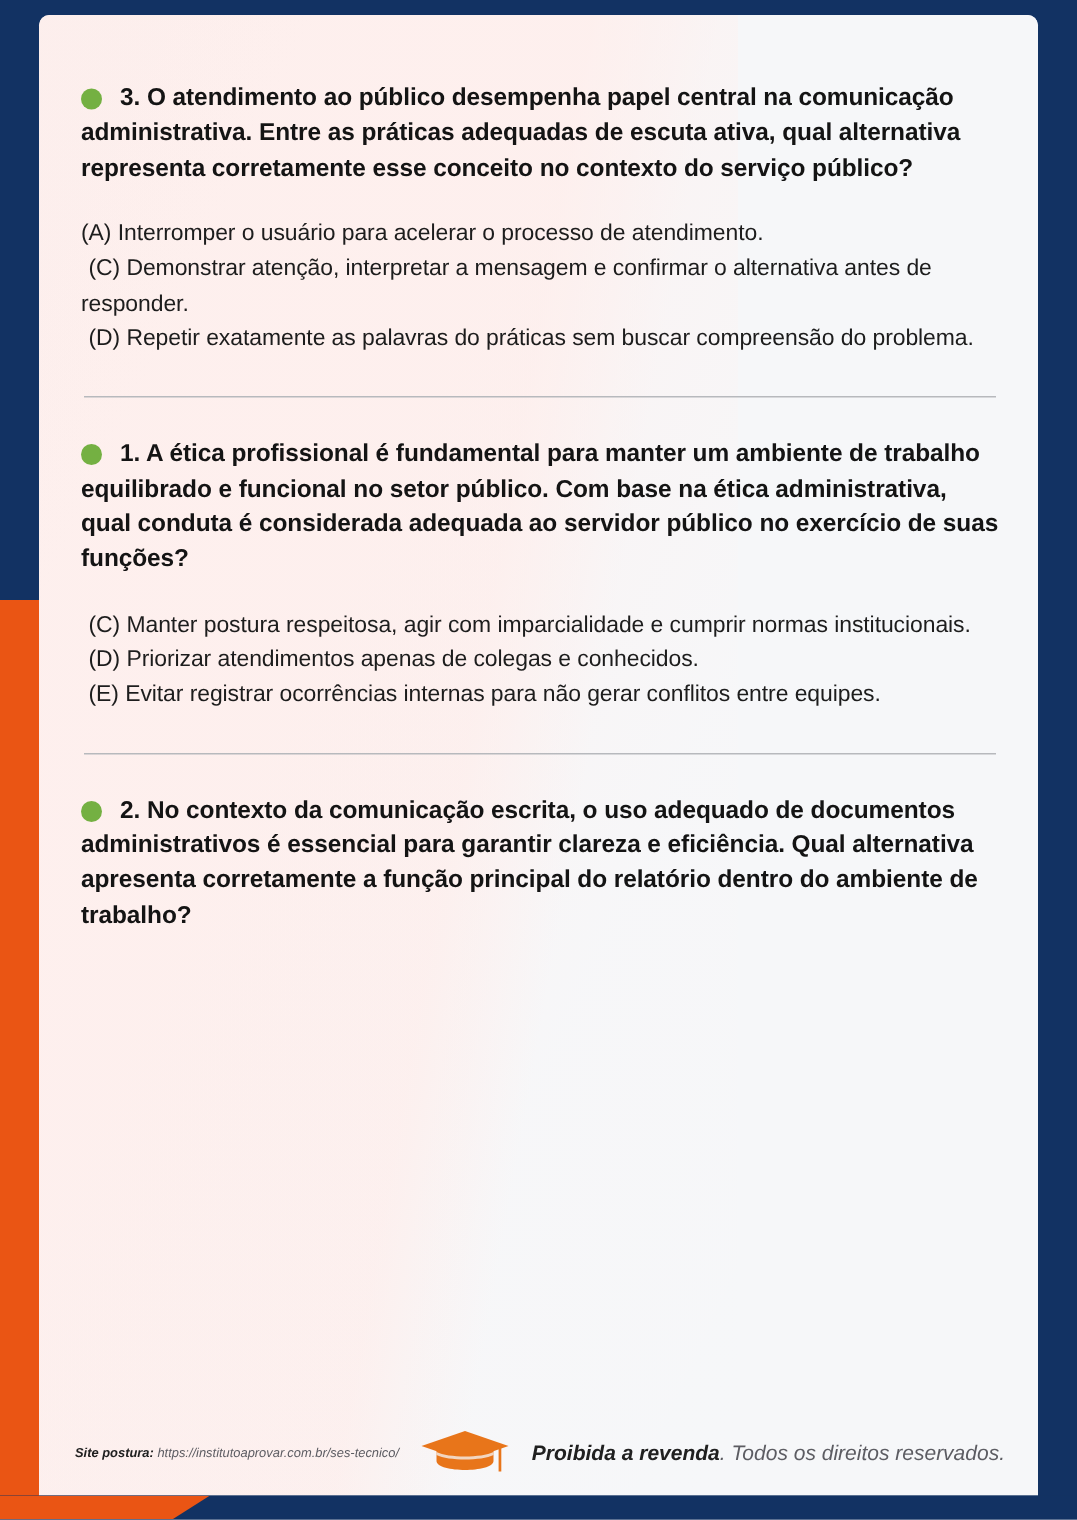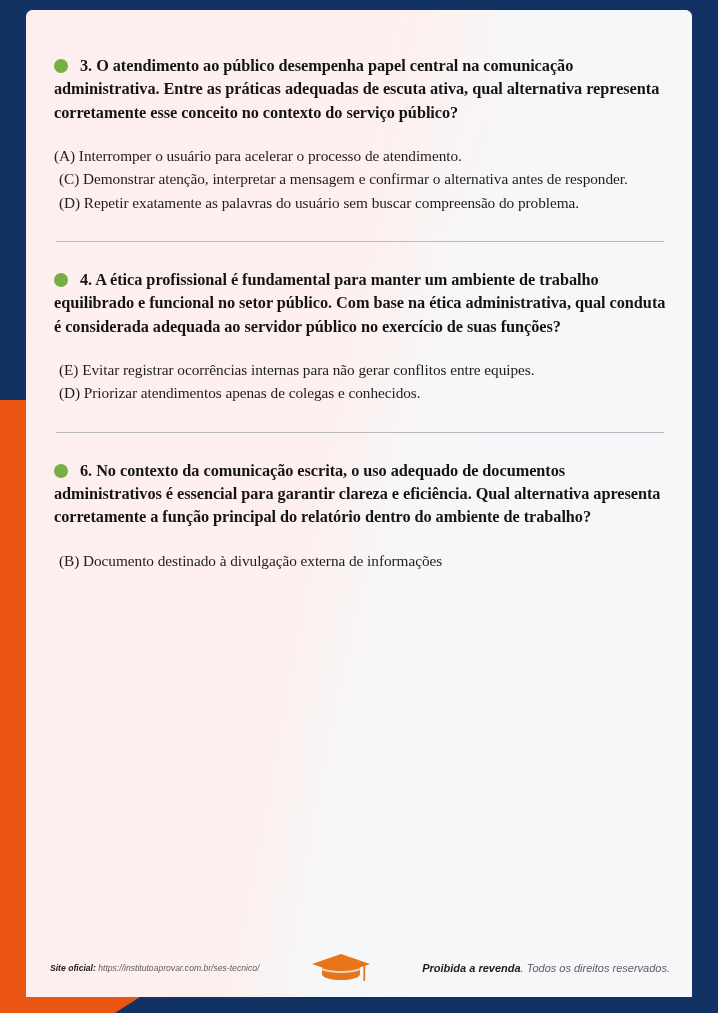--- a/index.html
+++ b/index.html
@@ -90,21 +90,21 @@
     pointer-events: none;
   }
 
   #content {
     position: absolute;
     inset: 0;
     padding: 44px 26px 0 28px;
   }
 
   
-  .question-block { margin-bottom: 0; font-family: Liberation Serif, serif; }
+  .question-block { margin-bottom: 0; }
 
   .q-heading {
     font-size: 16.3px;
     font-weight: bold;
     color: #141414;
     line-height: 1.43;
     letter-spacing: -0.05px;
     margin-bottom: 19px;
     text-indent: 26px;
     position: relative;
@@ -154,21 +154,21 @@
   }
   #footer-left b { font-style: italic; color: #202020; }
   #footer-center {
     flex: 1;
     display: flex;
     justify-content: center;
     align-items: flex-end;
     padding-bottom: 2px;
   }
   #footer-right {
-    font-size: 11px;
+    font-size: 14px;
     color: #5c5c62;
     font-style: italic;
     white-space: nowrap;
     text-align: right;
   }
   #footer-right b { font-style: italic; color: #202020; }
 
   .cap-icon { display: block; }
 </style>
 </head>
@@ -185,54 +185,54 @@
     <div id="content">
 
       <div class="question-block">
         <div class="q-heading">
           <span class="q-bullet"></span>
           <span>3. O atendimento ao público desempenha papel central na comunicação administrativa. Entre as práticas adequadas de escuta ativa, qual alternativa representa corretamente esse conceito no contexto do serviço público?</span>
         </div>
         <div class="q-options">
           <span class="q-option">(A) Interromper o usuário para acelerar o processo de atendimento.</span>
           <span class="q-option indented">(C) Demonstrar atenção, interpretar a mensagem e confirmar o alternativa antes de responder.</span>
-          <span class="q-option indented">(D) Repetir exatamente as palavras do usuário sem buscar compreensão do problema.</span>
+          <span class="q-option indented">(D) Repetir exatamente as palavras do práticas sem buscar compreensão do problema.</span>
         </div>
       </div>
 
       <hr class="divider">
 
       <div class="question-block">
         <div class="q-heading">
           <span class="q-bullet"></span>
-          <span>4. A ética profissional é fundamental para manter um ambiente de trabalho equilibrado e funcional no setor público. Com base na ética administrativa, qual conduta é considerada adequada ao servidor público no exercício de suas funções?</span>
+          <span>1. A ética profissional é fundamental para manter um ambiente de trabalho equilibrado e funcional no setor público. Com base na ética administrativa, qual conduta é considerada adequada ao servidor público no exercício de suas funções?</span>
         </div>
         <div class="q-options">
+          <span class="q-option indented">(C) Manter postura respeitosa, agir com imparcialidade e cumprir normas institucionais.</span>
+          <span class="q-option indented">(D) Priorizar atendimentos apenas de colegas e conhecidos.</span>
           <span class="q-option indented">(E) Evitar registrar ocorrências internas para não gerar conflitos entre equipes.</span>
-          <span class="q-option indented">(D) Priorizar atendimentos apenas de colegas e conhecidos.</span>
         </div>
       </div>
 
       <hr class="divider">
 
       <div class="question-block">
         <div class="q-heading">
           <span class="q-bullet"></span>
-          <span>6. No contexto da comunicação escrita, o uso adequado de documentos administrativos é essencial para garantir clareza e eficiência. Qual alternativa apresenta corretamente a função principal do relatório dentro do ambiente de trabalho?</span>
+          <span>2. No contexto da comunicação escrita, o uso adequado de documentos administrativos é essencial para garantir clareza e eficiência. Qual alternativa apresenta corretamente a função principal do relatório dentro do ambiente de trabalho?</span>
         </div>
         <div class="q-options">
-          <span class="q-option indented">(B) Documento destinado à divulgação externa de informações</span>
         </div>
       </div>
 
     </div>
 
     <div id="footer">
       <div id="footer-left">
-        <b>Site oficial:</b><span> https://institutoaprovar.com.br/ses-tecnico/</span>
+        <b>Site postura:</b><span> https://institutoaprovar.com.br/ses-tecnico/</span>
       </div>
       <div id="footer-center">
         <svg class="cap-icon" width="62" height="30" viewBox="0 0 62 30">
           <path d="M31 2 L60 12 L31 22 L2 12 Z" fill="#e8751a"></path>
           <path d="M12 15 L12 22 C12 26 22 28 31 28 C40 28 50 26 50 22 L50 15 L31 21 Z" fill="#e8751a"></path>
           <path d="M12 16 C20 20 42 20 50 16 L50 18 C42 22 20 22 12 18 Z" fill="#f6f7f9" opacity="0.75"></path>
           <rect x="53.4" y="12" width="1.8" height="17" fill="#e8751a"></rect>
         </svg>
       </div>
       <div id="footer-right">

